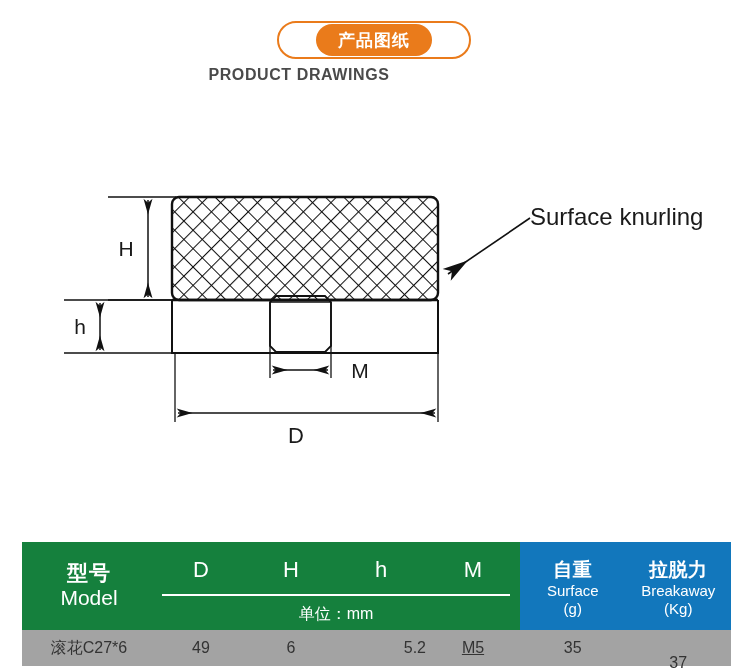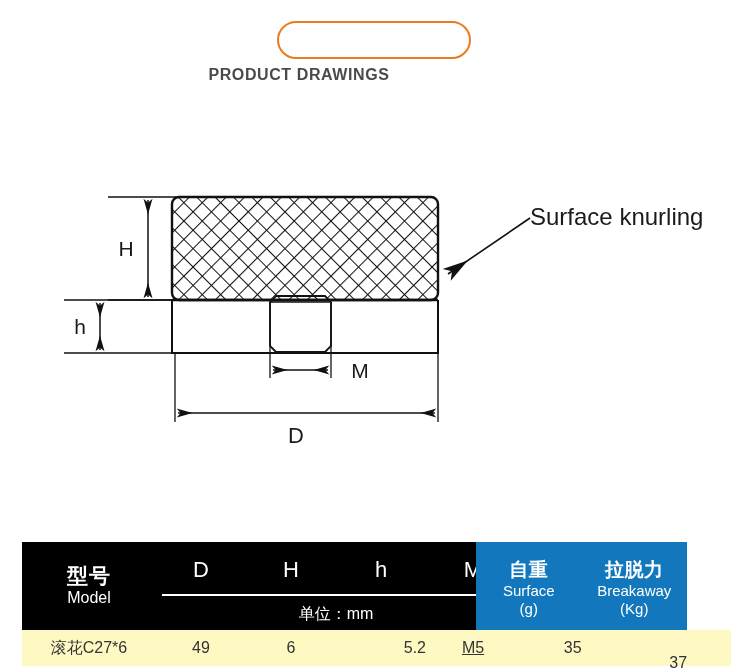--- a/index.html
+++ b/index.html
@@ -91,22 +91,22 @@
     left: 22px;
     top: 542px;
     width: 709px;
   }
   #table-head {
     position: relative;
     height: 88px;
     display: flex;
   }
   #head-red {
-    width: 454px;
-    background: #000000;
+    width: 498px;
+    background: #15803d;
     position: relative;
     text-decoration: underline;
   }
   #head-blue {
     width: 211px;
     background: #1277bc;
     position: relative;
     display: flex;
   }
   .hcell {
@@ -124,21 +124,21 @@
     align-items: center;
     justify-content: center;
   }
   #h-model .cn {
     font-size: 21px;
     font-weight: bold;
     line-height: 1.15;
     letter-spacing: 1px;
   }
   #h-model .en {
-    font-size: 16px;
+    font-size: 21px;
     font-weight: normal;
     line-height: 1.2;
   }
   .dimhead {
     top: 13px;
     height: 30px;
     font-size: 22px;
     font-weight: normal;
     line-height: 30px;
   }
@@ -186,21 +186,21 @@
     font-size: 15px;
     line-height: 1.2;
   }
   .bluecell .unit {
     font-size: 15px;
     line-height: 1.2;
   }
 
   #table-body {
     height: 36px;
-    background: #fef9c3;
+    background: #a3a3a3;
     display: flex;
     align-items: center;
   }
   .bcell {
     text-align: center;
     color: #333333;
     font-size: 16px;
     box-sizing: border-box;
   }
   #b-model { width: 134px; }
@@ -209,20 +209,23 @@
   #b-h { width: 90px; text-align: right; }
   #b-M { width: 94px; text-decoration: underline; }
   #b-w { width: 105.5px; }
   #b-b { width: 105.5px; margin-top: 30px; }
 </style>
 </head>
 <body>
 
 <div id="header">
   <div id="badge-outline"></div>
+  <div id="badge-inner">
+    <span>产品图纸</span>
+  </div>
   <div id="header-sub">PRODUCT DRAWINGS</div>
 </div>
 
 <div id="drawing-wrap">
 <svg id="drawing-svg" width="750" height="410" viewBox="0 0 750 410">
   <defs>
     <pattern id="knurl" width="13" height="13" patternUnits="userSpaceOnUse" patternTransform="rotate(45 0 0)">
       <rect width="13" height="13" fill="#ffffff"></rect>
       <path d="M0 0 L0 13 M0 0 L13 0" stroke="#111111" stroke-width="2.1"></path>
     </pattern>

